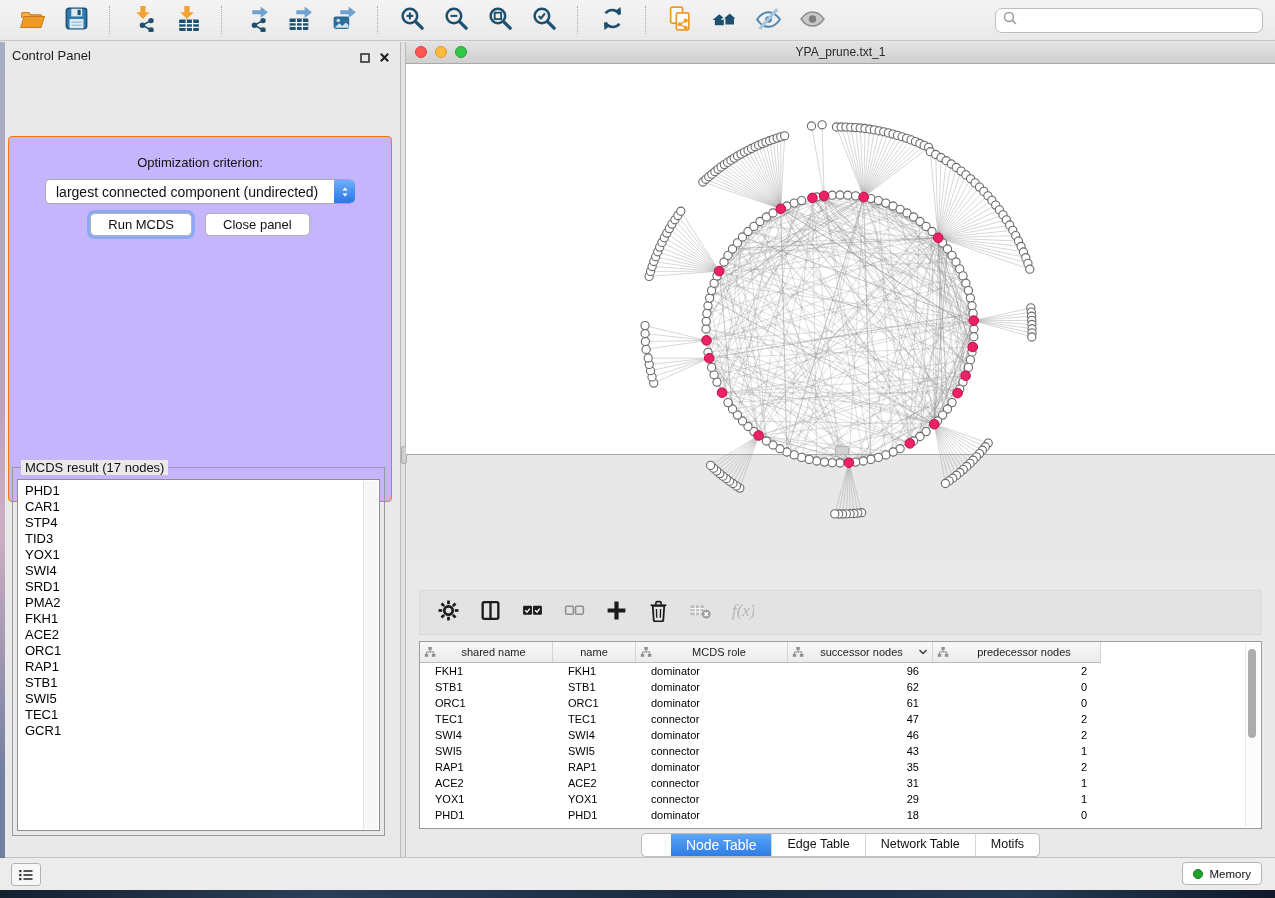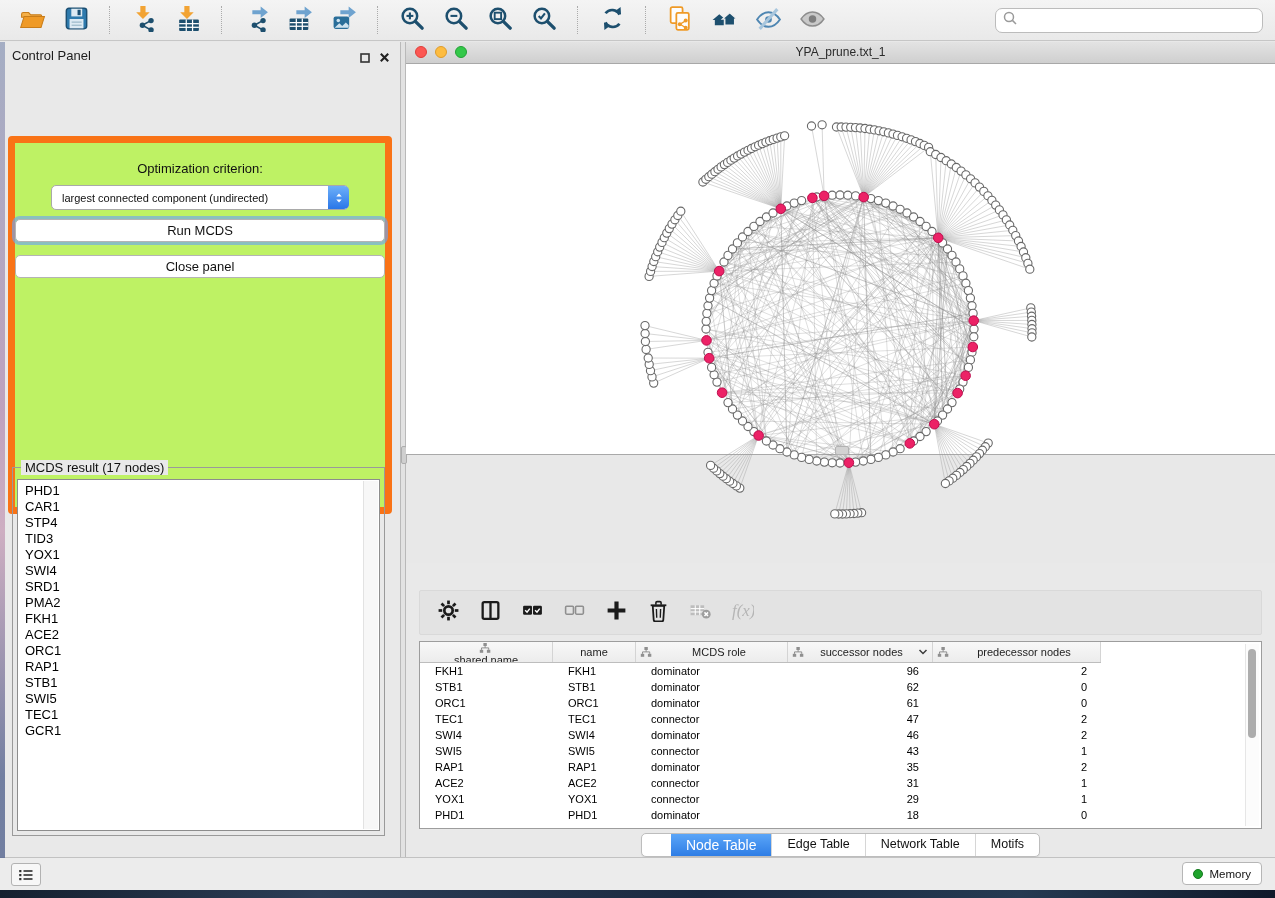--- a/index.html
+++ b/index.html
@@ -25,29 +25,29 @@
   .control-panel{position:absolute;left:0;top:42px;width:400px;bottom:32px;background:#e9e9e9;}
   .panel-head{position:absolute;left:0;top:0;right:0;height:26px;}
   .panel-title{position:absolute;left:12px;top:6px;font-size:13px;color:#1c1c1c;}
   .panel-btns{position:absolute;right:10px;top:7px;display:flex;gap:9px;align-items:center;}
   .seg-wrap{position:absolute;left:0;right:0;top:72px;display:flex;justify-content:center;}
   .segcontrol{display:flex;background:#fff;border:1px solid #bdbdbd;border-radius:5px;overflow:hidden;
     box-shadow:0 1px 1px rgba(0,0,0,.08);}
   .seg{padding:3px 15px;font-size:13px;color:#111;border-right:1px solid #d6d6d6;cursor:default;}
   .seg:last-child{border-right:none;}
   .seg.active{background:linear-gradient(#5aa5f8,#2e7de5);color:#fff;}
-  .cp-content{position:absolute;left:8px;right:8px;top:94px;height:364px;background:#bef264;
-    border:7px solid #f97316;border-radius:4px;}
+  .cp-content{position:absolute;left:8px;right:8px;top:94px;height:364px;background:#c4b5fd;
+    border:1px solid #f97316;border-radius:4px;}
   .opt-label{position:absolute;left:0;right:0;top:18px;text-align:center;font-size:13px;color:#111;}
   .dropdown{position:absolute;left:36px;right:36px;top:42px;height:23px;background:#fff;
     border:1px solid #a9a9a9;border-radius:5px;display:flex;align-items:center;}
-  .dropdown .dd-text{flex:1;font-size:11px;color:#111;padding-left:10px;white-space:nowrap;overflow:hidden;}
+  .dropdown .dd-text{flex:1;font-size:14px;color:#111;padding-left:10px;white-space:nowrap;overflow:hidden;}
   .dd-stepper{width:21px;height:23px;border-radius:0 5px 5px 0;background:linear-gradient(#6db0f9,#2a76e8);
     display:flex;align-items:center;justify-content:center;margin-right:-1px;}
-  .btn-row{position:absolute;left:0;right:0;top:76px;display:flex;justify-content:center;gap:13px;flex-direction:column;}
+  .btn-row{position:absolute;left:0;right:0;top:76px;display:flex;justify-content:center;gap:13px;}
   .aqua-btn{background:#fff;border:1px solid #b4b4b4;border-radius:5px;padding:3px 17px;font-size:13px;color:#111;}
   .aqua-btn.focused{box-shadow:0 0 0 3px rgba(110,165,240,.65);}
   .groupbox{position:absolute;left:12px;right:15px;top:425px;bottom:22px;border:1px solid #9a9a9a;}
   .group-title{position:absolute;top:-8px;left:8px;background:#e9e9e9;padding:0 4px;font-size:13px;color:#111;}
   .mcds-list{position:absolute;left:4px;right:4px;top:11px;bottom:4px;background:#fff;border:1px solid #8d8d8d;
     overflow:hidden;}
   .mcds-items{position:absolute;left:0;top:3px;right:16px;bottom:0;padding-left:7px;font-size:13px;line-height:16px;color:#000;}
   .list-scroll{position:absolute;right:1px;top:1px;bottom:1px;width:14px;background:#f7f7f7;border-left:1px solid #e2e2e2;}
 
   
@@ -1136,21 +1136,21 @@
             </svg></span>
         </div>
         <div class="tp-btn">
           <span><svg width="23" height="23" viewBox="0 0 22 22">
               <text x="1" y="16.5" font-family="Liberation Serif, serif" font-style="italic" font-size="16" fill="#b5b5b5">f(x)</text>
             </svg></span>
         </div>
       </div>
     <div class="table-wrap">
       <div class="thead" id="thead">
-          <div class="th" style="width: 133px; flex-direction: column;">
+          <div class="th" style="width: 133px;">
             <span style="display: flex; margin-right: 3px;">
               <svg width="12" height="12" viewBox="0 0 12 12">
                 <rect x="4.4" y="1" width="3.4" height="3" fill="#8f8f8f"></rect>
                 <rect x="0.8" y="7.8" width="3.4" height="3" fill="#8f8f8f"></rect>
                 <rect x="7.9" y="7.8" width="3.4" height="3" fill="#8f8f8f"></rect>
                 <path d="M6.1 4v1.9M2.5 7.8V5.9h7.2v1.9" stroke="#8f8f8f" fill="none"></path>
               </svg>
             </span>
             <span class="th-label">shared name</span>
           </div>

